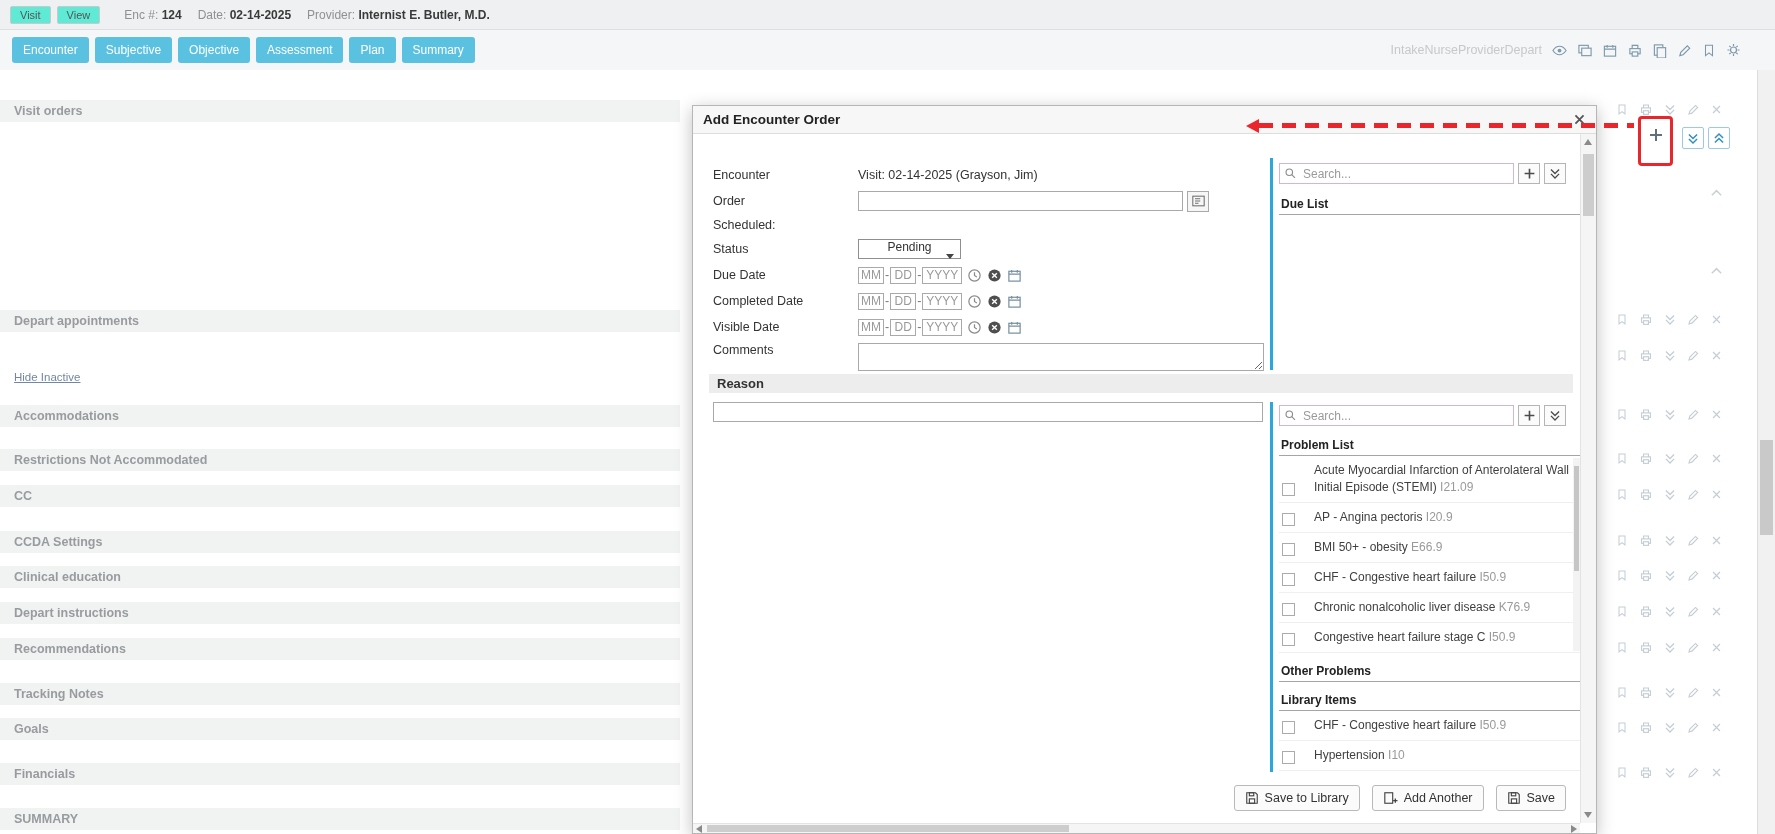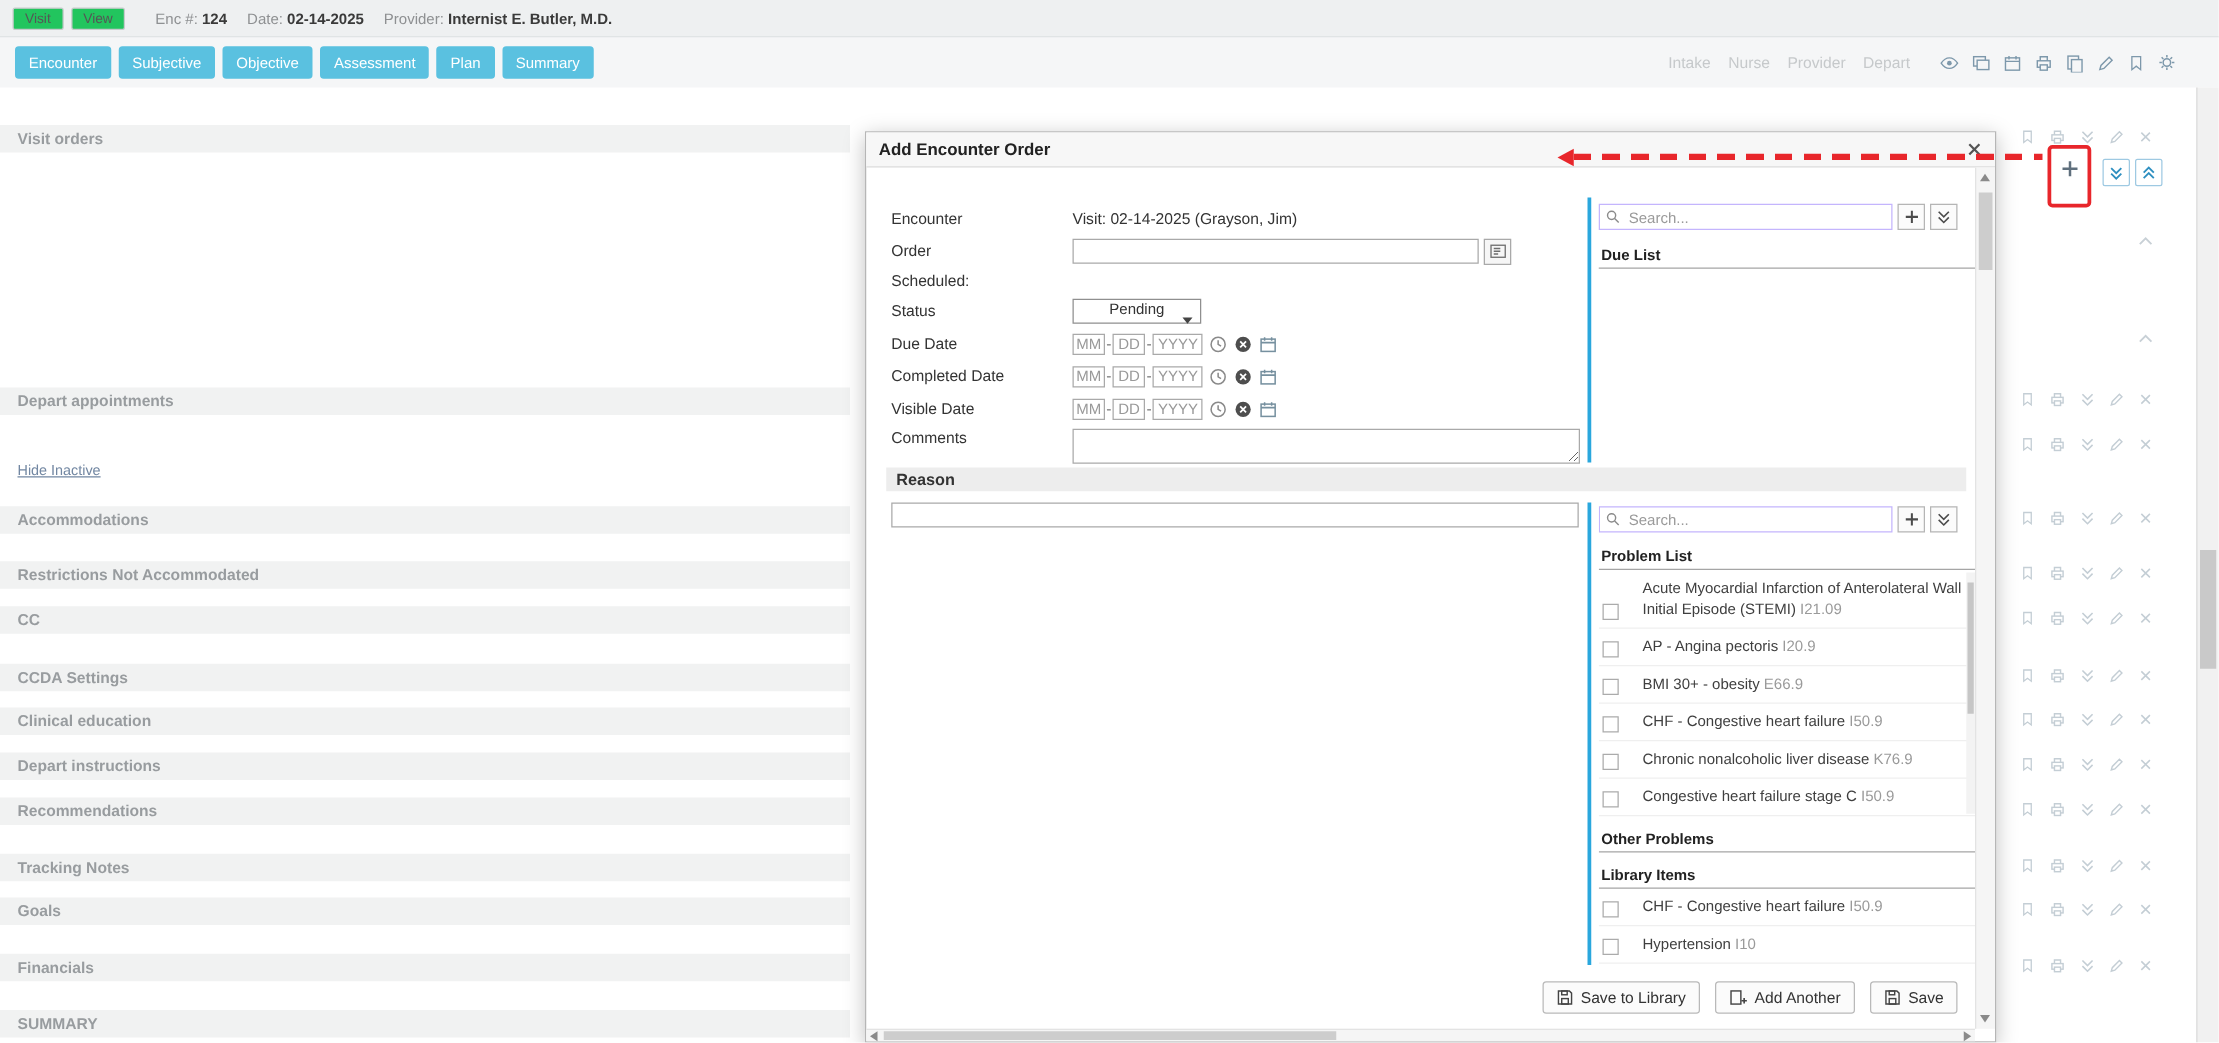--- a/index.html
+++ b/index.html
@@ -10,39 +10,39 @@
   svg{display:block;}
   .ic{display:inline-flex;align-items:center;justify-content:center;}
 
   
   .topbar{
     position:absolute;top:0;left:0;width:100%;height:30px;background:#eef0f1;
     border-bottom:1px solid #dcdfe1;display:flex;align-items:center;gap:8px;
     padding-left:10px;box-sizing:border-box;font-size:12px;
   }
   .chip{
-    background:#22c55e;border:1px solid #c7cacc;border-radius:2px;
+    background:#5eead4;border:1px solid #c7cacc;border-radius:2px;
     padding:2px 9px;font-size:11px;color:#555;cursor:pointer;
   }
   .meta{margin-left:16px;white-space:nowrap;}
   .mlabel{color:#8e9092;}
   .mvalue{color:#3a3a3a;font-weight:bold;}
 
   
   .navbar{
     position:absolute;top:30px;left:0;width:100%;height:40px;background:#f5f6f7;
     display:flex;align-items:center;padding-left:12px;box-sizing:border-box;
   }
   .bluebtns{display:flex;gap:6px;}
   .bluebtn{
     background:#5ac1e0;color:#fff;font-size:12px;padding:6px 11px;
     border-radius:3px;cursor:pointer;
   }
   .nav-right{margin-left:auto;display:flex;align-items:center;gap:9px;padding-right:33px;}
-  .graybtns{display:flex;gap:14px;margin-right:14px;}
+  .graybtns{display:flex;gap:0;}
   .graybtn{color:#c6c9cb;font-size:12.5px;cursor:pointer;}
   .navicon{color:#7d98ab;cursor:pointer;}
 
   
   #sections{position:absolute;left:0;top:0;width:1775px;height:834px;z-index:1;}
   .section{position:absolute;left:0;width:1775px;height:24px;}
   #sections .section:nth-of-type(1){top:100px}
   #sections .section:nth-of-type(2){top:310px}
   #sections .section:nth-of-type(3){top:346px}
   #sections .section:nth-of-type(4){top:405px}
@@ -972,21 +972,21 @@
           <span class="ptext"><span>Acute Myocardial Infarction of Anterolateral Wall Initial Episode (STEMI)</span> <span class="pcode">I21.09</span></span>
         </div>
 
         <div class="pitem">
           <span class="cbx"></span>
           <span class="ptext"><span>AP - Angina pectoris</span> <span class="pcode">I20.9</span></span>
         </div>
 
         <div class="pitem">
           <span class="cbx"></span>
-          <span class="ptext"><span>BMI 30+ - obesity</span> <span class="pcode">E66.9</span></span>
+          <span class="ptext"><span>BMI 50+ - obesity</span> <span class="pcode">E66.9</span></span>
         </div>
 
         <div class="pitem">
           <span class="cbx"></span>
           <span class="ptext"><span>CHF - Congestive heart failure</span> <span class="pcode">I50.9</span></span>
         </div>
 
         <div class="pitem">
           <span class="cbx"></span>
           <span class="ptext"><span>Chronic nonalcoholic liver disease</span> <span class="pcode">K76.9</span></span>

